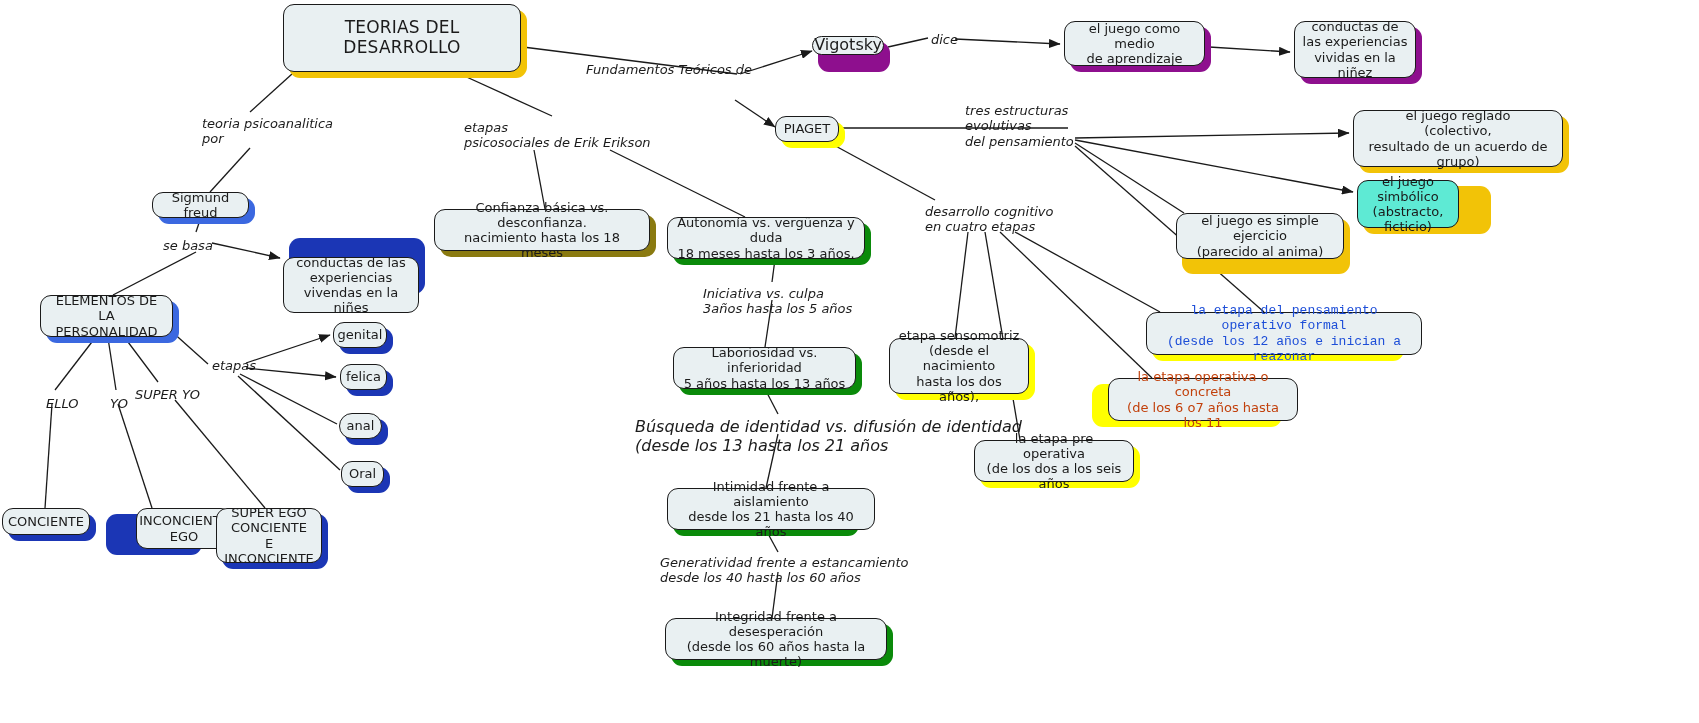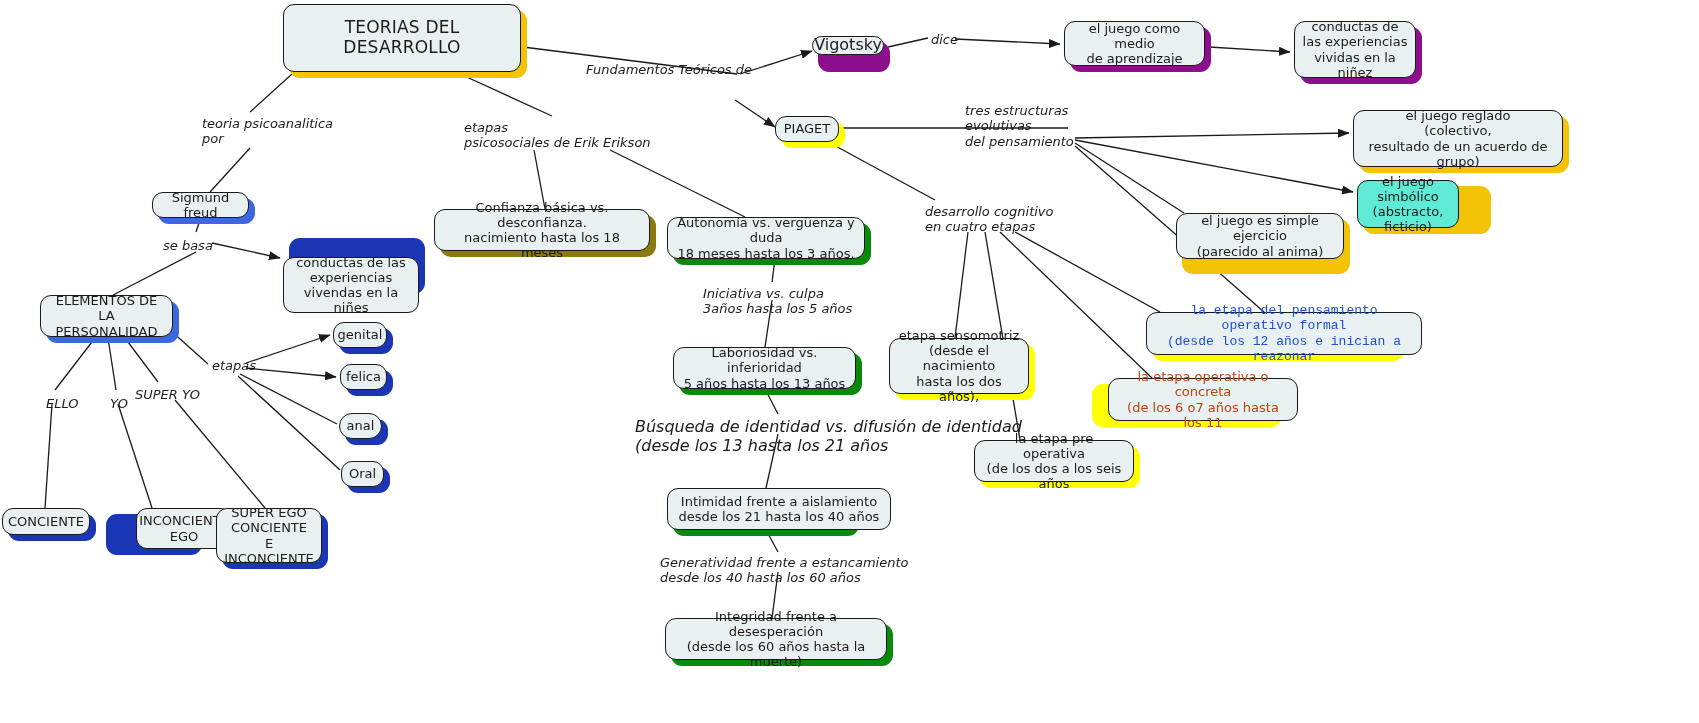--- a/index.html
+++ b/index.html
@@ -190,21 +190,21 @@
 EGO</div>
       <div class="node" style="left: 216px; top: 508px; width: 106px; height: 55px; font-size: 13px; background: rgb(233, 240, 242); border-color: rgb(26, 26, 26); color: rgb(27, 27, 27);">SUPER EGO
 CONCIENTE
 E INCONCIENTE</div>
       <div class="node" style="left: 434px; top: 209px; width: 216px; height: 42px; font-size: 13px; background: rgb(233, 240, 242); border-color: rgb(26, 26, 26); color: rgb(27, 27, 27);">Confianza básica vs. desconfianza.
 nacimiento hasta los 18 meses</div>
       <div class="node" style="left: 667px; top: 217px; width: 198px; height: 42px; font-size: 13px; background: rgb(233, 240, 242); border-color: rgb(26, 26, 26); color: rgb(27, 27, 27);">Autonomía vs. vergüenza y duda
 18 meses hasta los 3 años.</div>
       <div class="node" style="left: 673px; top: 347px; width: 183px; height: 42px; font-size: 13px; background: rgb(233, 240, 242); border-color: rgb(26, 26, 26); color: rgb(27, 27, 27);">Laboriosidad vs. inferioridad
 5 años hasta los 13 años</div>
-      <div class="node" style="left: 667px; top: 488px; width: 224px; height: 42px; font-size: 13px; background: rgb(233, 240, 242); border-color: rgb(26, 26, 26); color: rgb(27, 27, 27);">Intimidad frente a aislamiento
+      <div class="node" style="left: 667px; top: 488px; width: 208px; height: 42px; font-size: 13px; background: rgb(233, 240, 242); border-color: rgb(26, 26, 26); color: rgb(27, 27, 27);">Intimidad frente a aislamiento
 desde los 21 hasta los 40 años</div>
       <div class="node" style="left: 665px; top: 618px; width: 222px; height: 42px; font-size: 13px; background: rgb(233, 240, 242); border-color: rgb(26, 26, 26); color: rgb(27, 27, 27);">Integridad frente a desesperación
 (desde los 60 años hasta la muerte)</div>
     </div>
   <div id="label-layer">
       <div class="label" style="left: 586px; top: 62px; font-size: 13px; color: rgb(27, 27, 27);">Fundamentos Teóricos de</div>
       <div class="label" style="left: 202px; top: 116px; font-size: 13px; color: rgb(27, 27, 27);">teoria psicoanalitica
 por</div>
       <div class="label" style="left: 464px; top: 120px; font-size: 13px; color: rgb(27, 27, 27);">etapas
 psicosociales de Erik Erikson</div>

